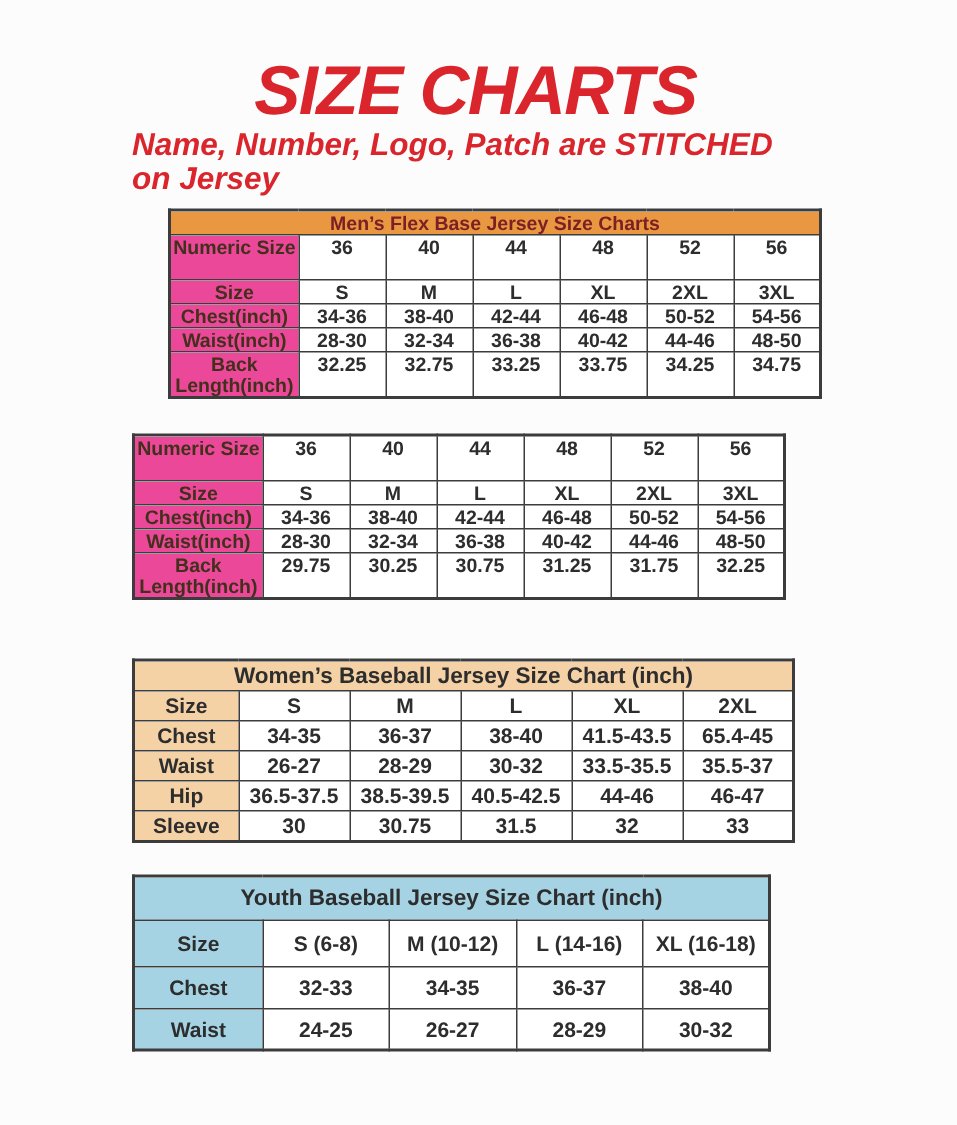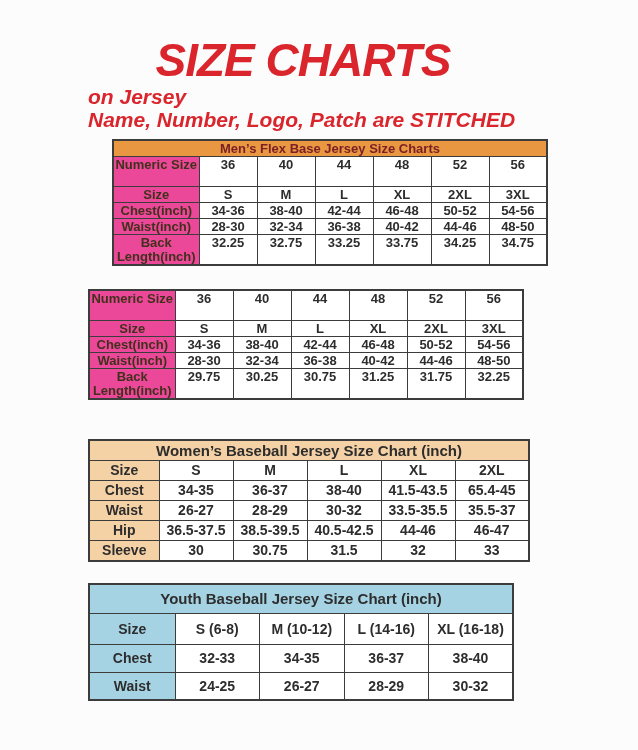--- a/index.html
+++ b/index.html
@@ -1,18 +1,18 @@
 <!DOCTYPE html>
 <html><head>
 <meta charset="utf-8">
 <style>
   html,body{margin:0;padding:0;background:#fff;}
   #canvas{position:relative;width:638px;height:750px;background:#fcfcfc;
           font-family:"Liberation Sans",sans-serif;overflow:hidden;}
-  .page-title{position:absolute;top:33px;left:0;width:606px;text-align:center;
+  .page-title{position:absolute;top:33px;left:14px;width:606px;text-align:center;
               font-style:italic;font-weight:bold;font-size:46px;letter-spacing:-1px;color:#d9252b;}
   .subtitle{position:absolute;top:85px;left:88px;color:#d9252b;
             font-style:italic;font-weight:bold;font-size:21px;line-height:23px;}
   .subtitle div{white-space:nowrap;}
 
   table.size-table{position:absolute;left:88px;border-collapse:collapse;table-layout:fixed;
                    background:#fff;border:2px solid #3c3c3c;}
   .size-table td{border:1px solid #3c3c3c;text-align:center;font-weight:bold;
                  color:#2d2d2d;padding:0;overflow:hidden;}
 
@@ -38,22 +38,22 @@
   .r20{height:16px}.r29{height:29px}.r28{height:28px}.r31{height:31px}
 </style>
 </head>
 <body>
 
 <div id="canvas">
 
   <div class="page-title">SIZE CHARTS</div>
 
   <div class="subtitle">
+    <div>Name, Number, Logo, Patch are STITCHED</div>
     <div>on Jersey</div>
-    <div>Name, Number, Logo, Patch are STITCHED</div>
   </div>
 
   <table class="size-table mens" style="top:139px;margin-left:24px;">
     <colgroup>
       <col style="width:86px">
         <col style="width:58px">
         <col style="width:58px">
         <col style="width:58px">
       <col style="width:58px">
         <col style="width:58px">

